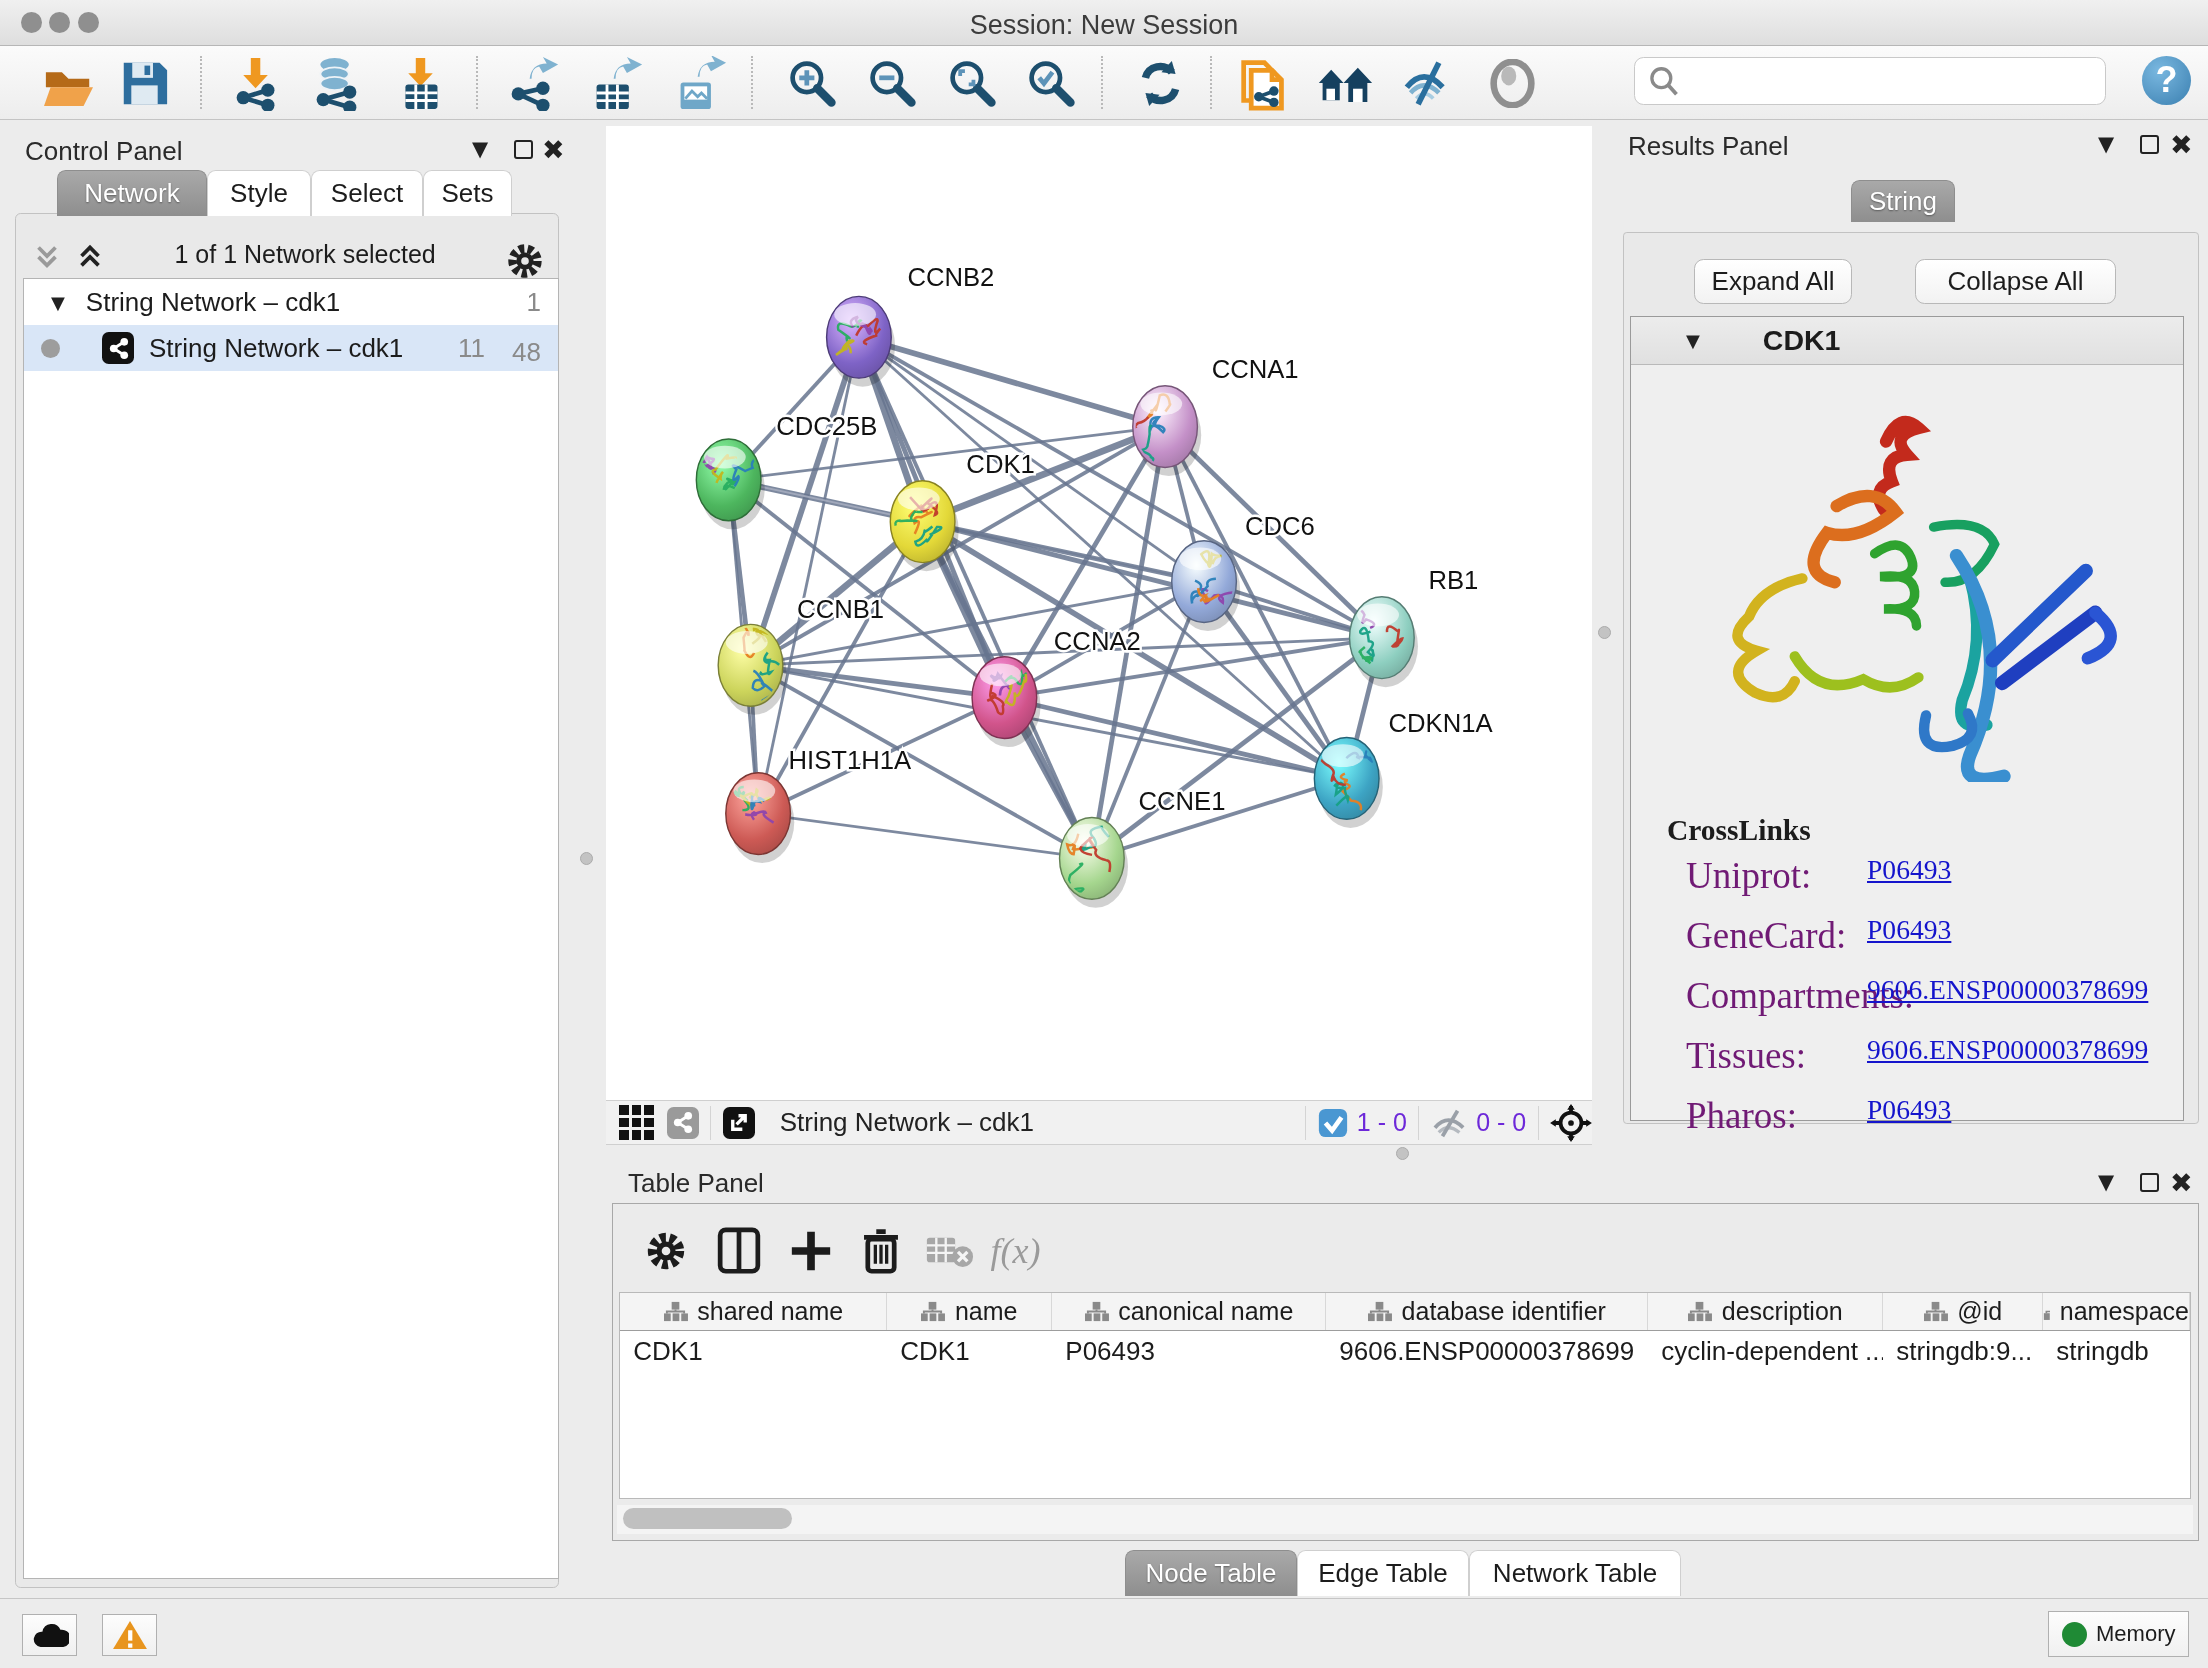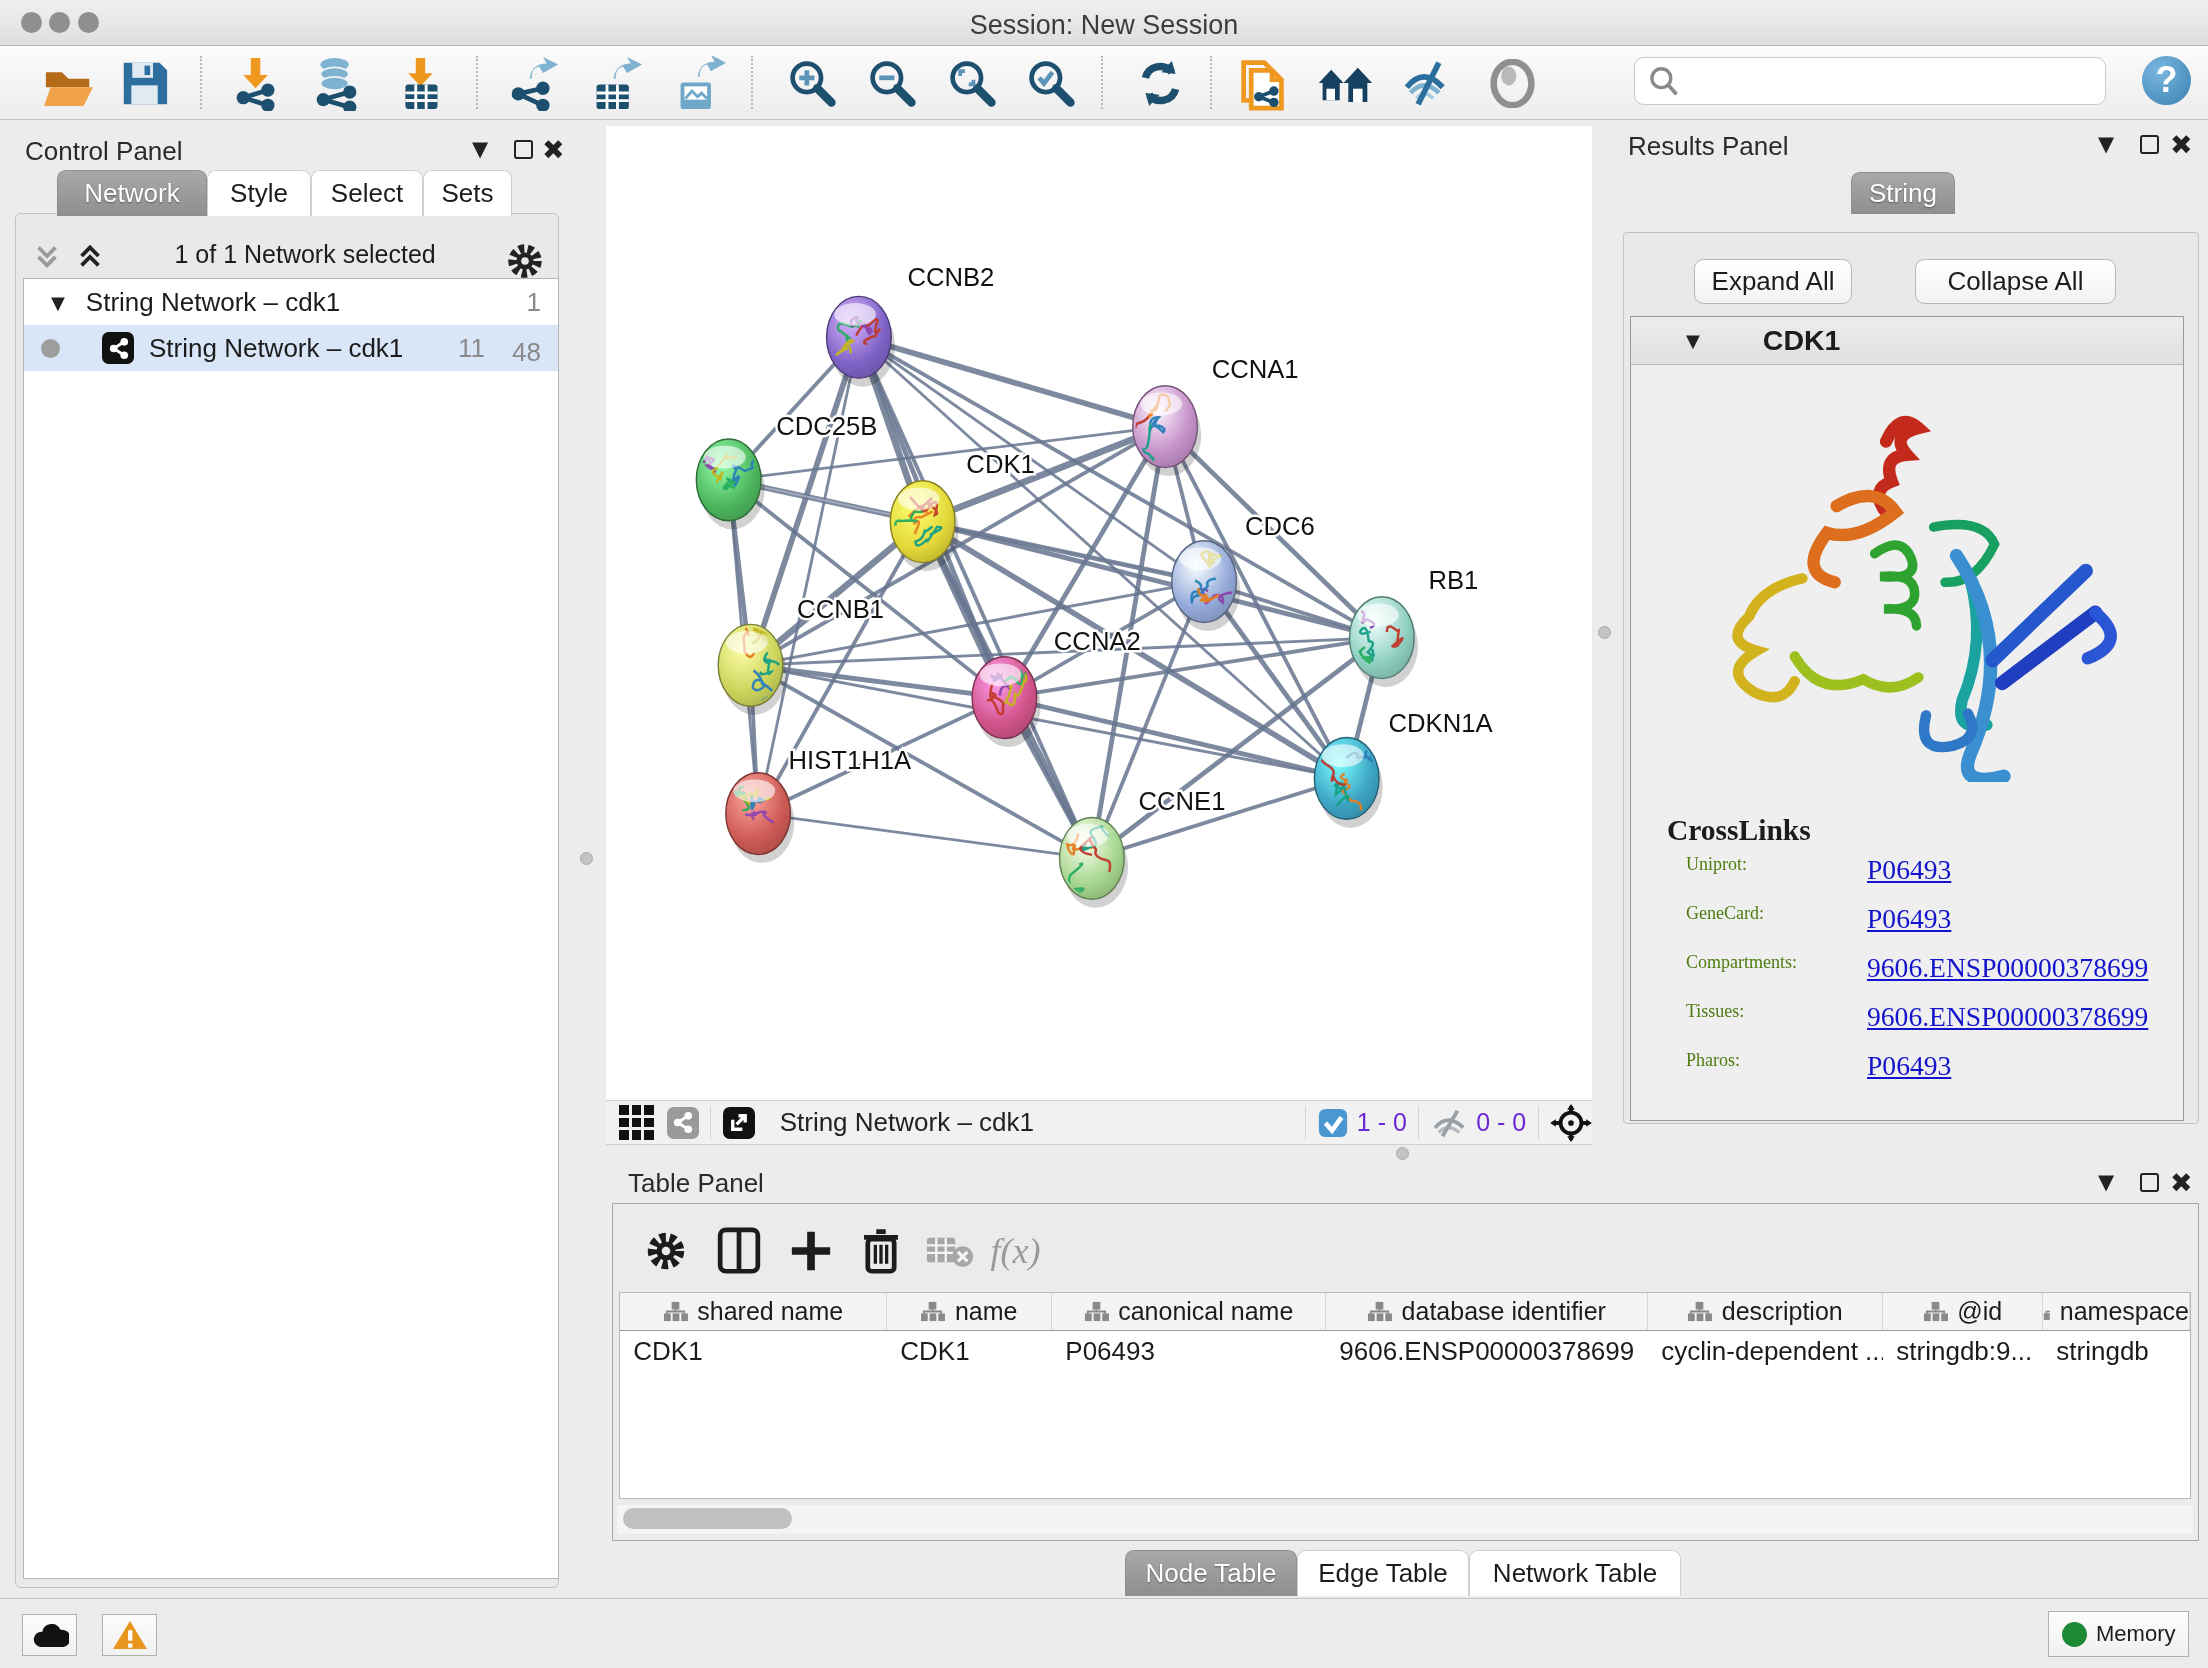--- a/index.html
+++ b/index.html
@@ -63,21 +63,21 @@
     border:1.9px solid #c2c2c2; border-radius:3.8px; }
   .rp-btn { top:259px; height:45px; background:linear-gradient(#ffffff,#f2f2f2);
     border:1.9px solid #b8b8b8; border-radius:9.5px; font-size:26px;
     display:flex; align-items:center; justify-content:center; }
   #rp-section { left:1630px; top:316px; width:554px; height:805px; background:#efefef;
     border:1.9px solid #9a9a9a; }
   #rp-sec-head { height:48px; background:linear-gradient(#ececec,#e0e0e0);
     border-bottom:1.9px solid #b9b9b9; display:flex; align-items:center; }
   #rp-desc { font-size:27px; color:#222; }
   .xl-head { font-family:"Liberation Serif", serif; font-weight:bold; font-size:29.5px; }
-  .xl-label { font-family:"Liberation Serif", serif; font-size:18px; color:#4d7c0f; }
+  .xl-label { font-family:"Liberation Serif", serif; font-size:37px; color:#701a75; }
   .xl-link { font-family:"Liberation Serif", serif; font-size:27.6px; color:#1414cc; text-decoration:underline; }
 
   
   #tp-box { left:612px; top:1203px; width:1587px; height:338px; background:#ebebeb;
     border:1.9px solid #a8a8a8; }
   .tp-ico { top:1222px; width:61px; height:57px; display:flex; align-items:center; justify-content:center; }
   #tbl { left:619px; top:1292px; width:1572px; height:207px; background:#fff;
     border:1px solid #b9b9b9; display:flex; flex-direction:column; }
   #tbl-head { display:flex; height:38px; background:#f4f4f4; border-bottom:1.9px solid #9d9d9d; }
   .th { display:flex; align-items:center; justify-content:center; gap:9.5px;
@@ -632,21 +632,21 @@
       <path d="M22,2 v7 M22,31 v7 M4,20 h7 M33,20 h7" stroke="#111" stroke-width="4"></path>
       <path d="M22,0 l-4,6 h8 z M22,40 l-4,-6 h8 z M0,20 l6,-4 v8 z M44,20 l-6,-4 v8 z" fill="#111"></path>
     </svg>
 </div>
 
 <div class="abs panel-title" style="left:1628px; top:131px">Results Panel</div>
 <div class="abs pn-ico" style="left:2098px; top:132px">▼</div>
 <div class="abs float-box" style="left:2140px; top:135px"></div>
 <div class="abs pn-ico" style="left:2170px; top:129px; font-size:27px">✖</div>
 
-<div class="cp-tab abs tab-sel" style="left:1851px; top:172px; width:104px; height:42px">String</div>
+<div class="cp-tab abs tab-sel" style="left:1851px; top:180px; width:104px; height:42px">String</div>
 <div id="rp-box" class="abs"></div>
 <div class="rp-btn abs" style="left:1694px; width:158px">Expand All</div>
 <div class="rp-btn abs" style="left:1915px; width:201px">Collapse All</div>
 
 <div id="rp-section" class="abs">
   <div id="rp-sec-head">
     <span class="pn-ico" style="margin-left:55px; font-size:18px">▼</span>
     <span style="margin-left:63px; font-size:28.5px; font-weight:bold">CDK1</span>
   </div>
 

